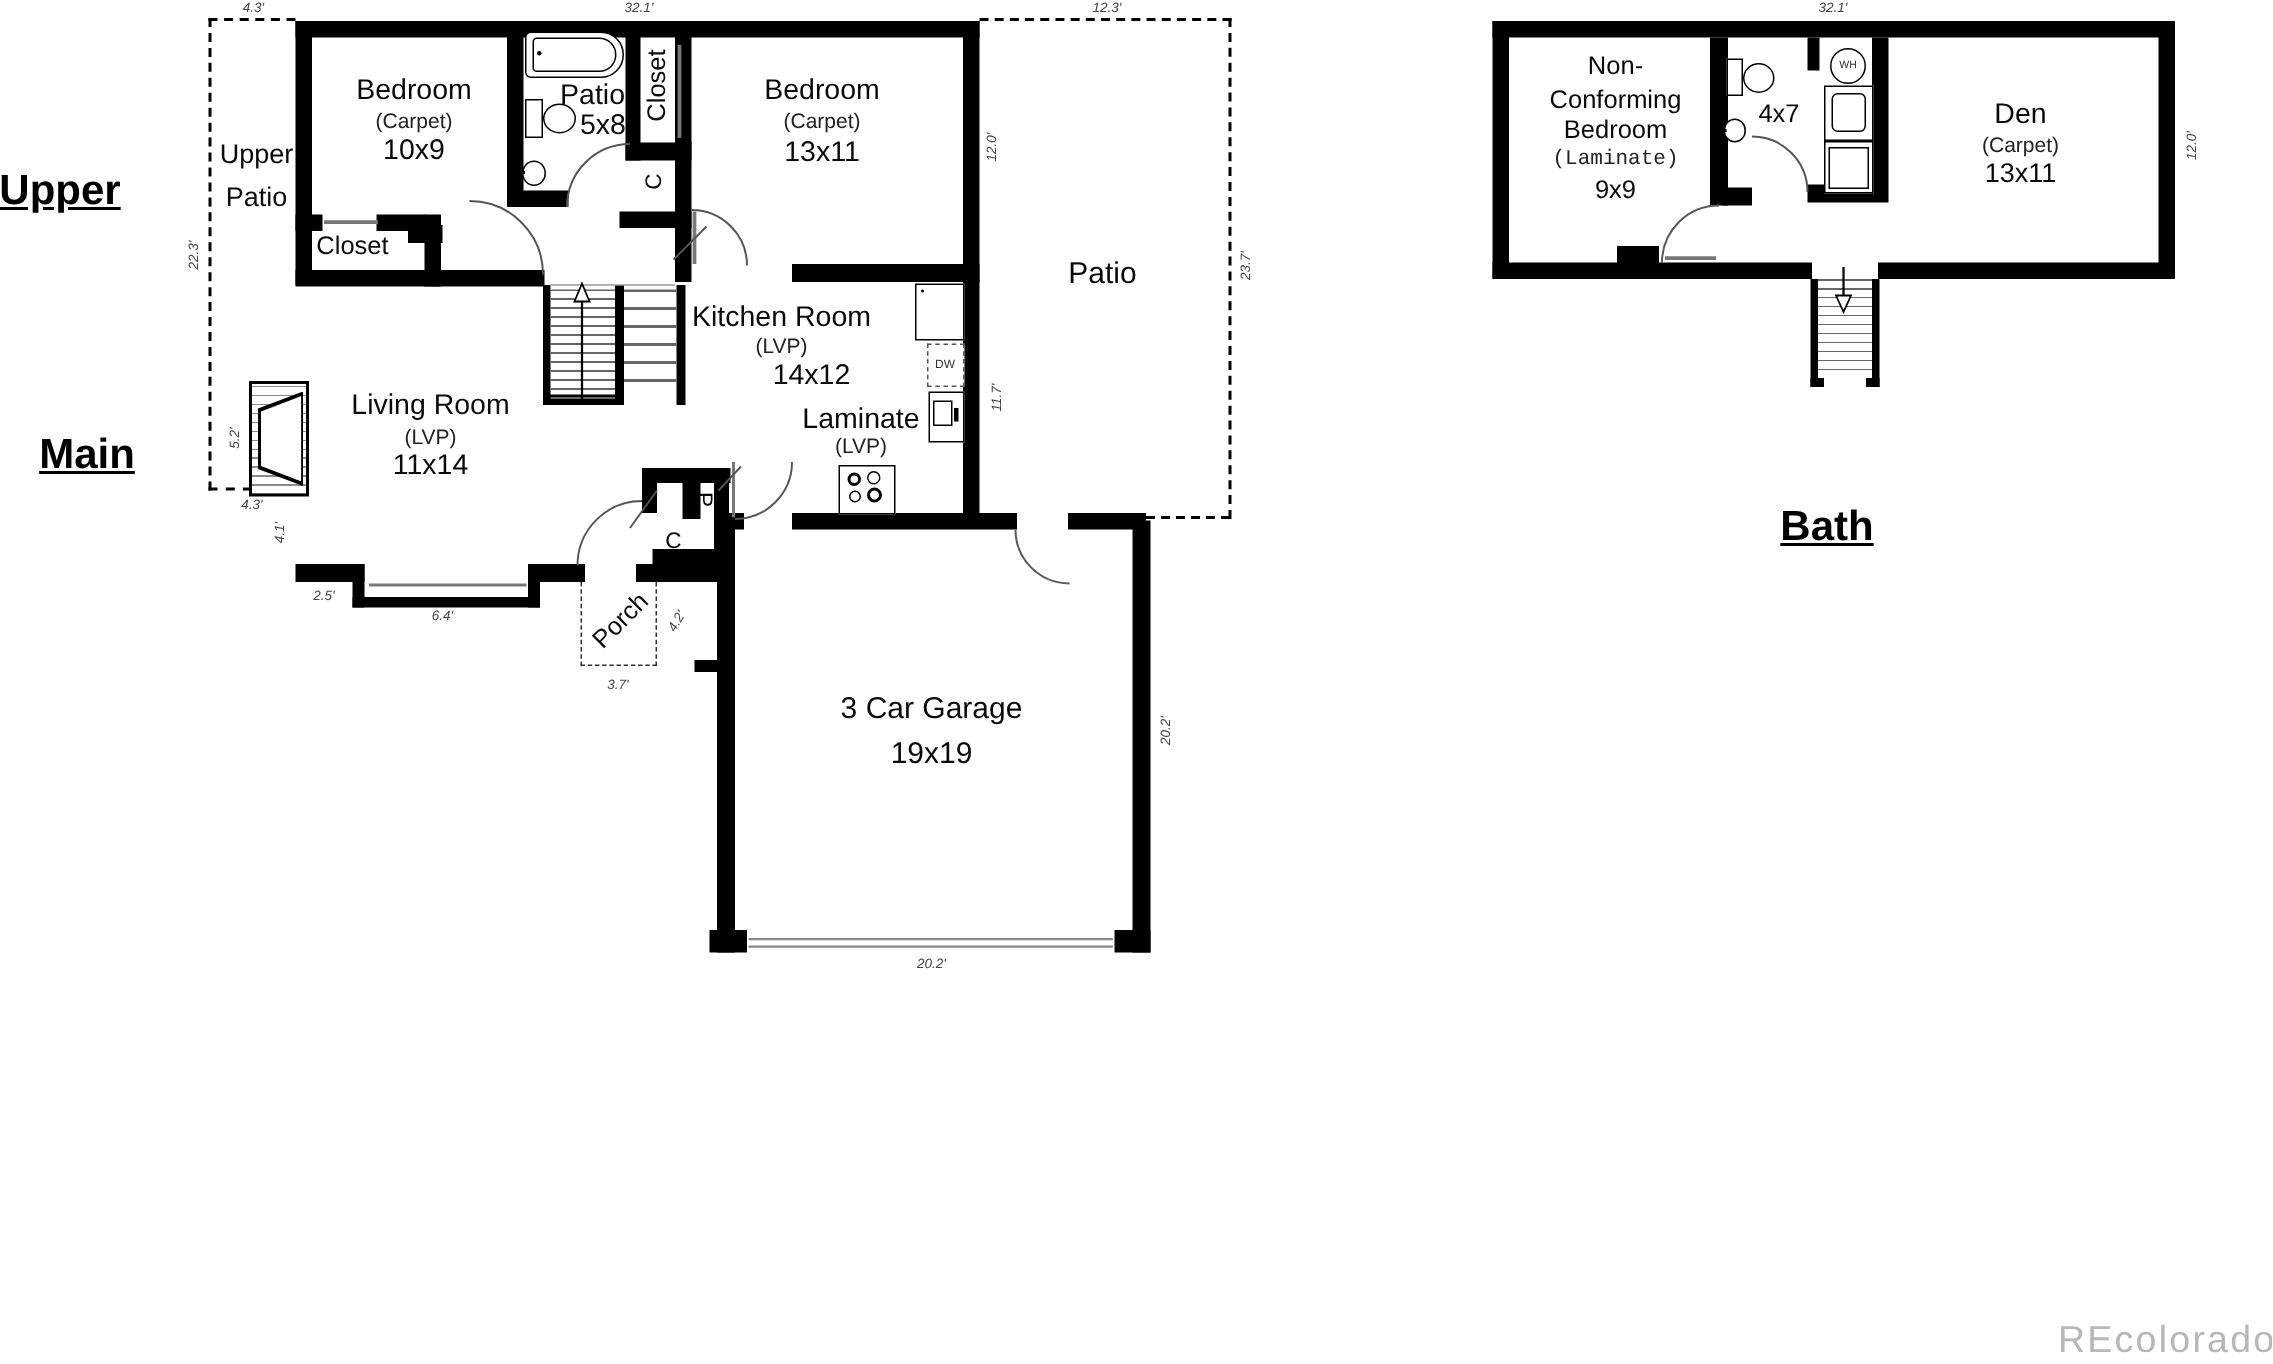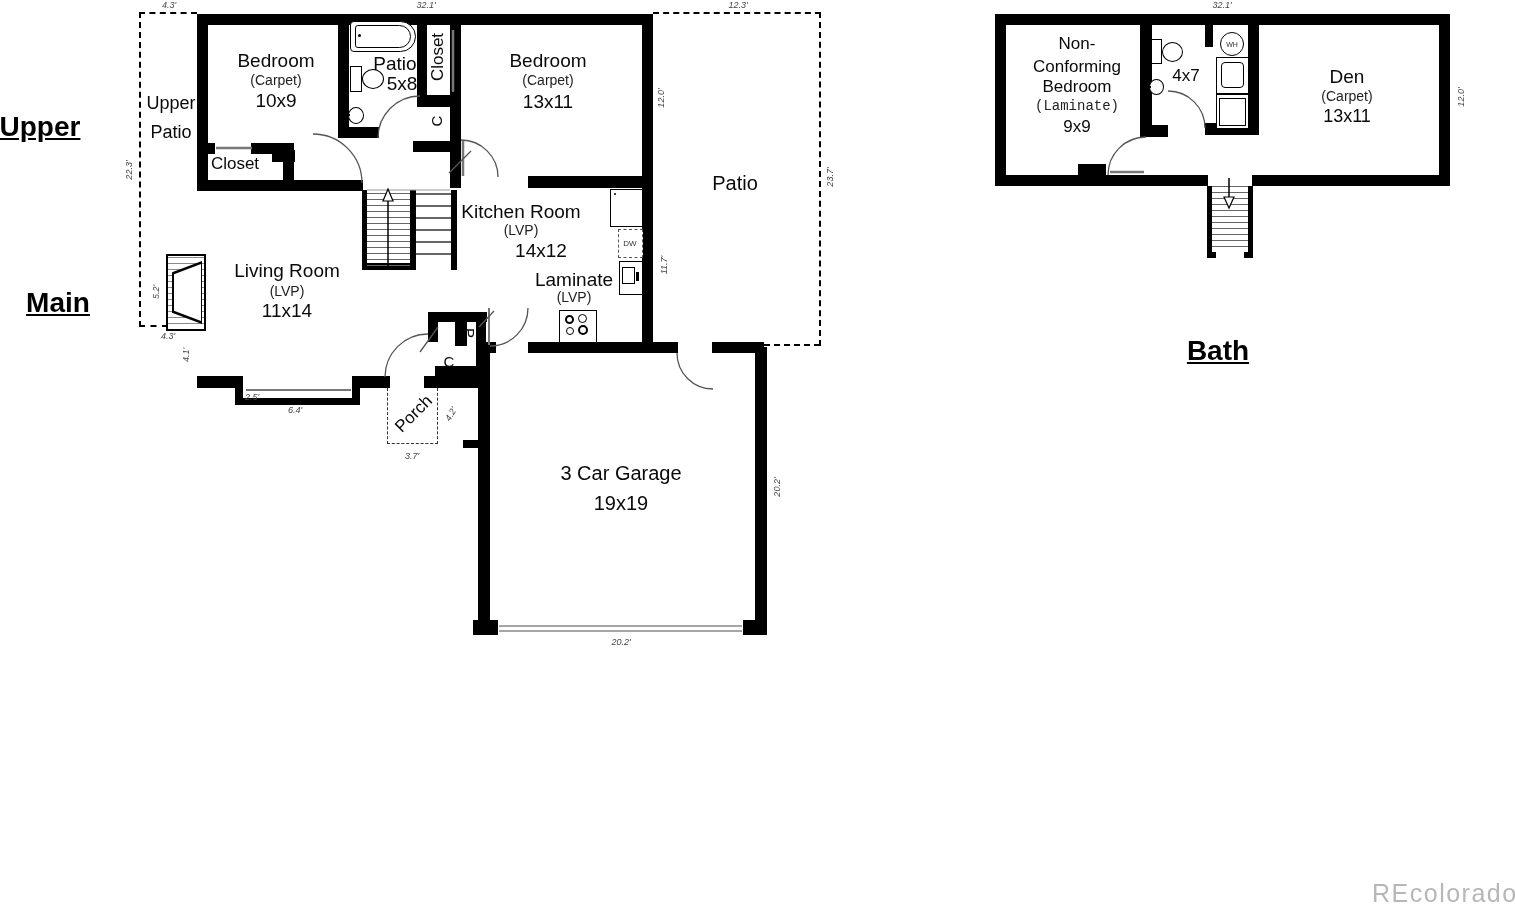--- a/index.html
+++ b/index.html
@@ -222,21 +222,21 @@
   <div class="dim" style="left:169px;top:5px;">4.3'</div>
   <div class="dim" style="left:426px;top:5px;">32.1'</div>
   <div class="dim" style="left:738px;top:5px;">12.3'</div>
   <div class="dim v" style="left:129px;top:170px;">22.3'</div>
   <div class="dim v" style="left:661px;top:98px;">12.0'</div>
   <div class="dim v" style="left:830px;top:177px;">23.7'</div>
   <div class="dim v" style="left:664px;top:265px;">11.7'</div>
   <div class="dim v" style="left:156px;top:292px;">5.2'</div>
   <div class="dim" style="left:168px;top:336px;">4.3'</div>
   <div class="dim v" style="left:186px;top:355px;">4.1'</div>
-  <div class="dim" style="left:216px;top:397px;margin-left:36px;">2.5'</div>
+  <div class="dim" style="left:216px;top:397px;">2.5'</div>
   <div class="dim" style="left:295px;top:410px;">6.4'</div>
   <div class="dim" style="left:412px;top:456px;">3.7'</div>
   <div class="dim" style="left:451px;top:414px;transform:translate(-50%,-50%) rotate(-60deg);">4.2'</div>
   <div class="dim v" style="left:777px;top:487px;">20.2'</div>
   <div class="dim" style="left:621px;top:642px;">20.2'</div>
   <div class="dim" style="left:1222px;top:5px;">32.1'</div>
   <div class="dim v" style="left:1461px;top:97px;">12.0'</div>
 
   <div class="watermark" style="left:1372px;top:879px;">REcolorado</div>
 

